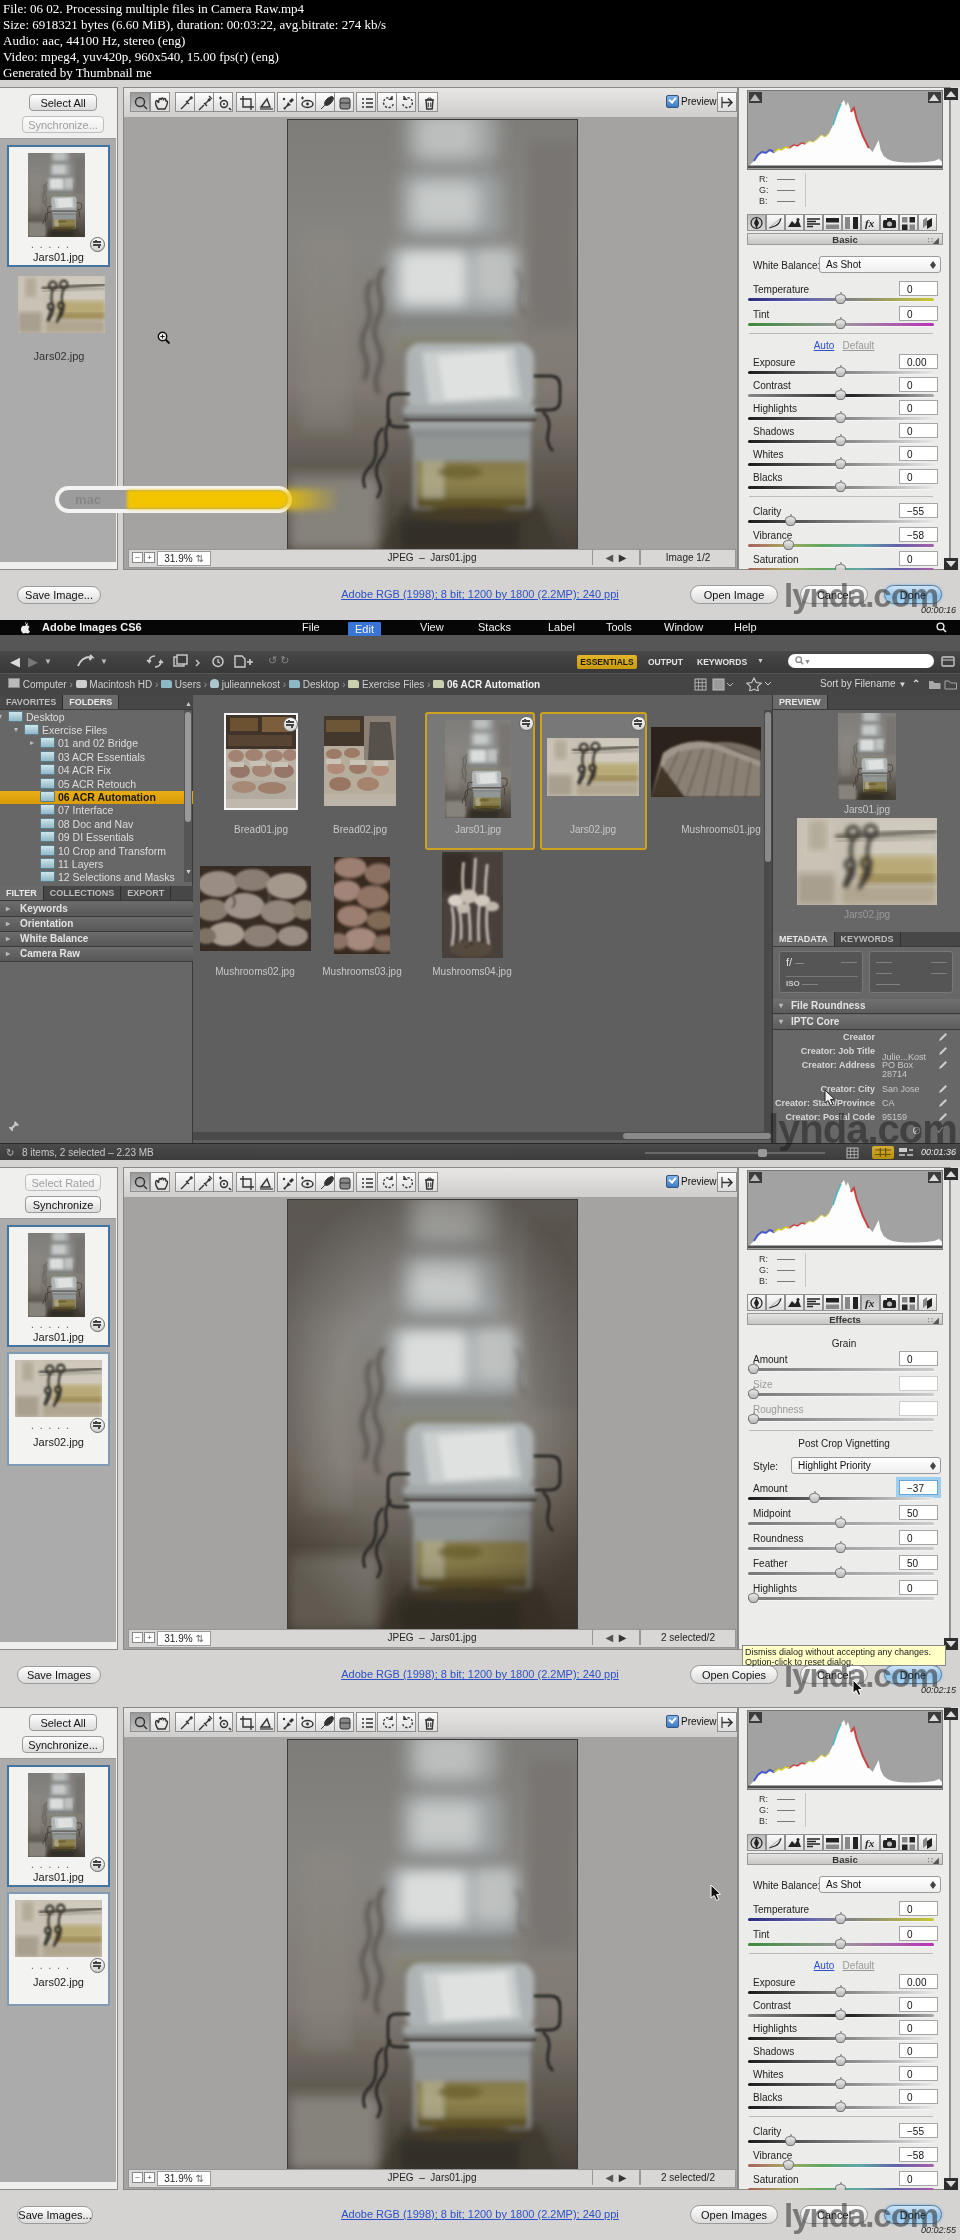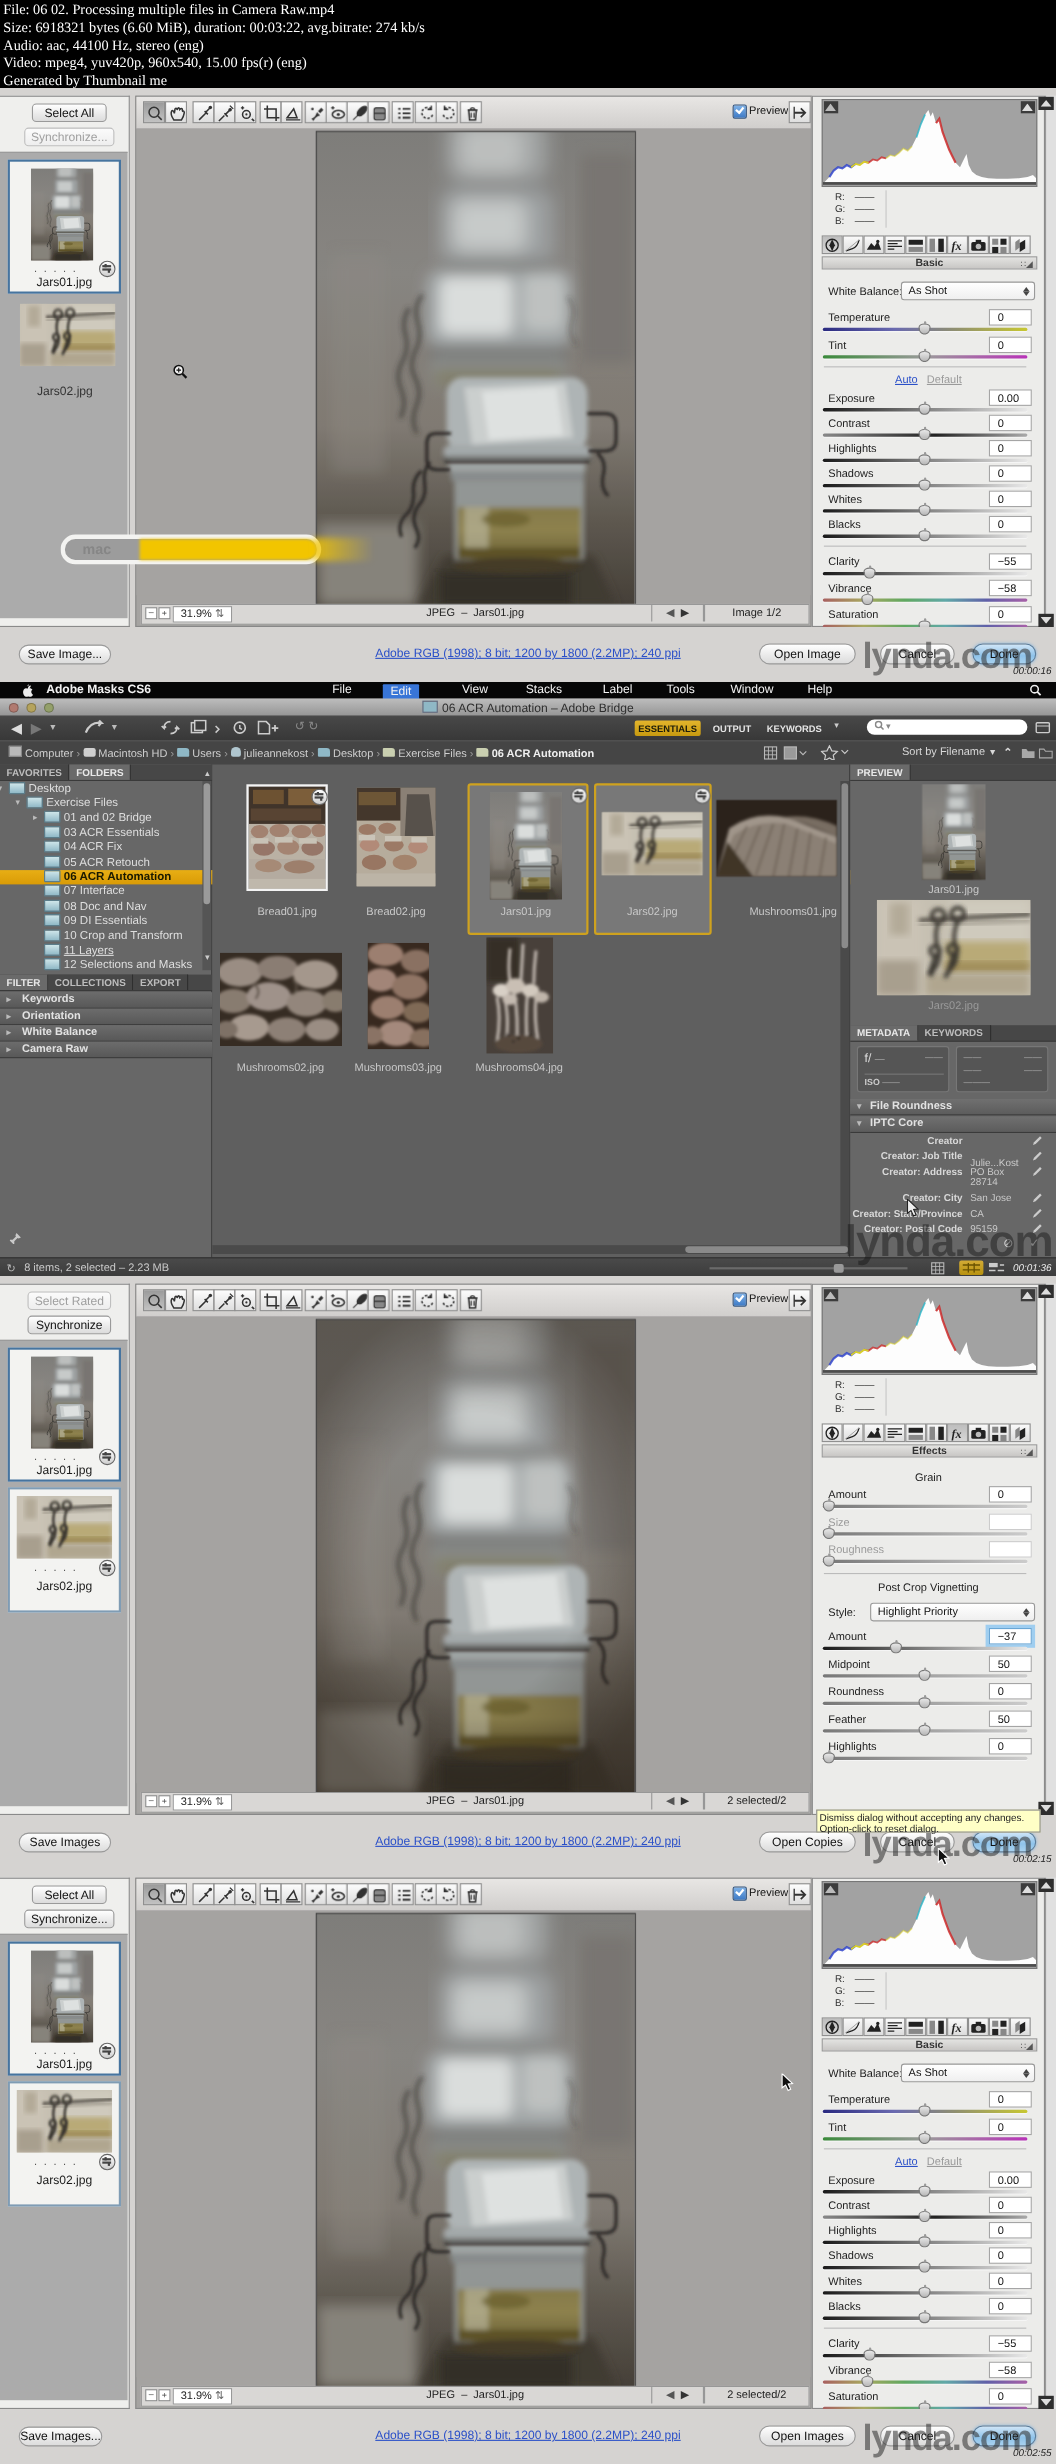--- a/index.html
+++ b/index.html
@@ -623,42 +623,36 @@
         <path d="M3.4,5.5 h4.2 M5.5,3.4 v4.2" stroke="#111" stroke-width="1"></path>
       </svg>
 <div class="ts" style="right:4px;top:525px;">00:00:16</div>
 </div>
   <div class="fr br" id="f2" style="top:620px">
 <div class="mbar">
 <svg style="position:absolute;left:20px;top:2px" width="11" height="12" viewBox="0 0 11 12">
           <path d="M5.5,3 C6,1.8 7,1.2 8,1.2 C8,2.2 7.6,3 6.8,3.6 C7.9,3.5 9,4 9.5,5 C8.5,5.6 8.2,6.6 8.6,7.8 C8.9,8.7 9.4,9.3 10,9.6 C9.4,10.8 8.5,11.5 7.6,11.5 C6.9,11.5 6.5,11.1 5.7,11.1 C4.9,11.1 4.4,11.5 3.7,11.5 C2.5,11.5 1.2,9.8 1,7.8 C0.8,5.8 1.8,4 3.4,3.7 C4.2,3.6 4.9,4 5.3,4 Z" fill="#ededed"></path>
           <path d="M6.2,0 C6.3,0.8 5.8,1.6 5,1.9 C4.9,1.1 5.4,0.3 6.2,0 Z" fill="#ededed"></path>
         </svg>
-<span style="left:42px;font-weight:bold;">Adobe Masks CS6</span>
+<span style="left:42px;font-weight:bold;">Adobe Images CS6</span>
 <span style="left:302px;">File</span>
 <span style="left:355px;">
           <span style="background:#3875d7;padding:1px 7px;margin-left:-7px;border-radius:1px;">Edit</span>
         </span>
 <span style="left:420px;">View</span>
 <span style="left:478px;">Stacks</span>
 <span style="left:548px;">Label</span>
 <span style="left:606px;">Tools</span>
 <span style="left:664px;">Window</span>
 <span style="left:734px;">Help</span>
 <svg style="position:absolute;left:936px;top:2px" width="11" height="11" viewBox="0 0 11 11">
           <circle cx="4.5" cy="4.5" r="3.4" fill="none" stroke="#ededed" stroke-width="1.4"></circle>
           <path d="M7,7 L10,10" stroke="#ededed" stroke-width="1.6"></path>
         </svg>
 </div>
-<div class="tibar">
-<div class="light" style="left:8px;background:#b17a70;border:1px solid rgba(0,0,0,0.25);box-sizing:border-box;"></div>
-<div class="light" style="left:24px;background:#b5a35c;border:1px solid rgba(0,0,0,0.25);box-sizing:border-box;"></div>
-<div class="light" style="left:40px;background:#94a06a;border:1px solid rgba(0,0,0,0.25);box-sizing:border-box;"></div>
-<div style="position:absolute;left:0;width:100%;top:2px;text-align:center;font-size:11px;color:#2e2e2e;"><span style="display:inline-block;width:12px;height:9px;background:#8fb8c6;border:1px solid #667;vertical-align:-1px;margin-right:4px;"></span>06 ACR Automation – Adobe Bridge</div>
-</div>
 <div class="tool">
 <span style="position:absolute;left:10px;top:3px;color:#ddd;font-size:13px;">◀</span>
 <span style="position:absolute;left:28px;top:3px;color:#777;font-size:13px;">▶</span>
 <span style="position:absolute;left:44px;top:6px;color:#bbb;font-size:8px;">▼</span>
 <svg style="position:absolute;left:76px;top:3px" width="22" height="15" viewBox="0 0 22 15">
           <path d="M2,12 Q6,2 16,3 L14,1 M16,3 L13.5,6" stroke="#ccc" stroke-width="2" fill="none"></path>
         </svg>
 <span style="position:absolute;left:100px;top:6px;color:#bbb;font-size:8px;">▼</span>
 <svg style="position:absolute;left:146px;top:3px" width="18" height="15" viewBox="0 0 18 15">
           <path d="M9,2 C5,2 3,5 3,8 l-2,-2 M3,8 l2,-1.5 M9,13 C13,13 15,10 15,7 l2,2 M15,7 l-2,1.5" stroke="#ccc" stroke-width="1.6" fill="none"></path>
@@ -753,21 +747,21 @@
 <div class="trow" style="top:211px;">
         <span style="position:absolute;left:40px;top:0px;" class="fold"></span>
         <span style="position:absolute;left:58px;top:0px;">09 DI Essentials</span>
       </div>
 <div class="trow" style="top:225px;">
         <span style="position:absolute;left:40px;top:0px;" class="fold"></span>
         <span style="position:absolute;left:58px;top:0px;">10 Crop and Transform</span>
       </div>
 <div class="trow" style="top:238px;">
         <span style="position:absolute;left:40px;top:0px;" class="fold"></span>
-        <span style="position:absolute;left:58px;top:0px;text-decoration:underline;">11 Layers</span>
+        <span style="position:absolute;left:58px;top:0px;">11 Layers</span>
       </div>
 <div class="trow" style="top:251px;">
         <span style="position:absolute;left:40px;top:0px;" class="fold"></span>
         <span style="position:absolute;left:58px;top:0px;">12 Selections and Masks</span>
       </div>
 <div style="position:absolute;left:184px;top:90px;width:8px;height:172px;background:#555;">
         <div style="position:absolute;left:1px;top:2px;width:6px;height:110px;background:#9a9a9a;border-radius:3px;"></div>
         <span style="position:absolute;left:1px;top:158px;color:#ccc;font-size:7px;">▼</span>
         <span style="position:absolute;left:1px;top:-10px;color:#ccc;font-size:7px;">▲</span>
       </div>

